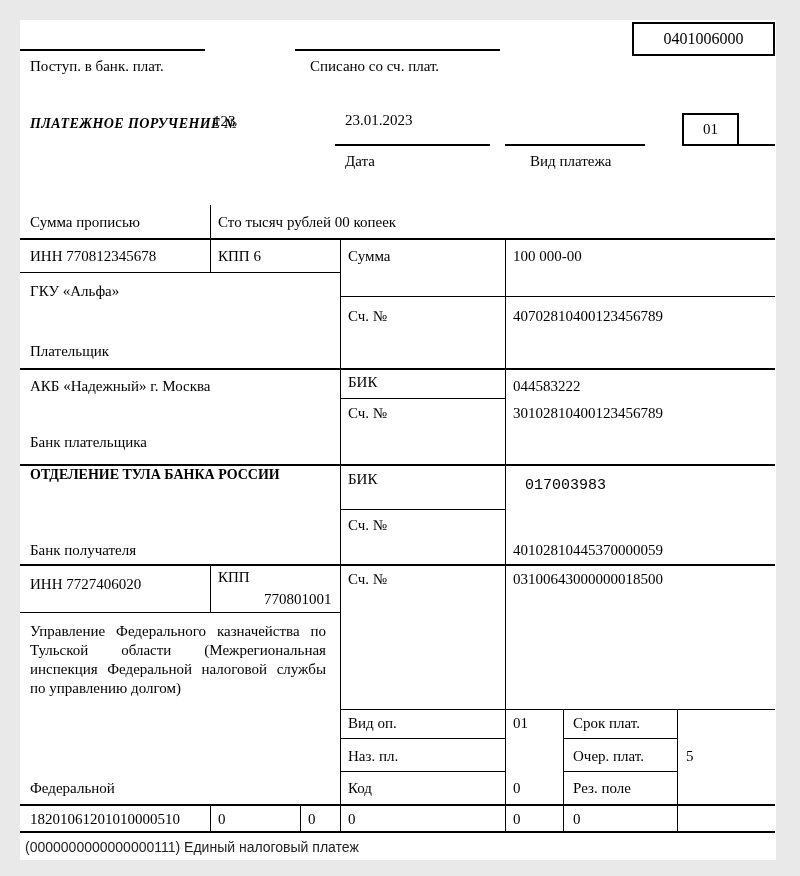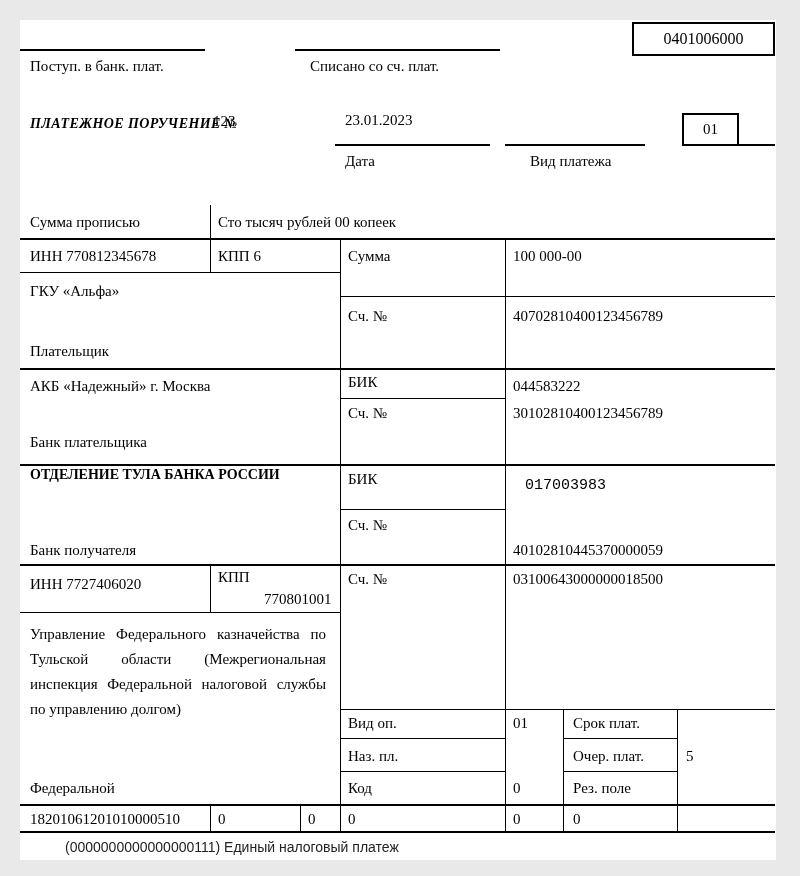--- a/index.html
+++ b/index.html
@@ -6,21 +6,21 @@
   body{background:#e9e9e9;font-family:"Liberation Serif",serif;}
   #canvas{position:relative;width:800px;height:876px;background:#e9e9e9;overflow:hidden;}
   .page{position:absolute;left:20px;top:20px;width:756px;height:840px;background:#ffffff;}
   .hl{position:absolute;background:#000;height:1px;}
   .hl2{position:absolute;background:#000;height:2px;}
   .vl{position:absolute;background:#000;width:1px;}
   .txt{position:absolute;font-family:"Liberation Serif",serif;font-size:15px;line-height:1.2;color:#000;white-space:nowrap;}
   .small{font-size:14px;}
   .title{font-weight:bold;font-size:14px;letter-spacing:0.4px;font-style:italic;}
   .boxed{position:absolute;border:2px solid #000;box-sizing:border-box;display:flex;align-items:center;justify-content:center;font-family:"Liberation Serif",serif;font-size:16px;color:#000;}
-  .just{position:absolute;font-family:"Liberation Serif",serif;font-size:15px;line-height:25px;color:#000;text-align:justify;white-space:normal;}
+  .just{position:absolute;font-family:"Liberation Serif",serif;font-size:15px;line-height:19px;color:#000;text-align:justify;white-space:normal;}
   .footer-text{position:absolute;font-family:"Liberation Sans",sans-serif;font-size:14px;color:#222;white-space:nowrap;}
 </style>
 </head>
 <body>
 
 <div id="canvas">
   <div class="page"></div>
 
   <div class="hl2" style="left:20px;top:49px;width:185px;"></div>
   <div class="hl2" style="left:295px;top:49px;width:205px;"></div>
@@ -113,14 +113,14 @@
   <div class="txt" style="left:513px;top:779px;">0</div>
   <div class="txt" style="left:573px;top:779px;">Рез. поле</div>
 
   <div class="txt" style="left:30px;top:810px;">18201061201010000510</div>
   <div class="txt" style="left:218px;top:810px;">0</div>
   <div class="txt" style="left:308px;top:810px;">0</div>
   <div class="txt" style="left:348px;top:810px;">0</div>
   <div class="txt" style="left:513px;top:810px;">0</div>
   <div class="txt" style="left:573px;top:810px;">0</div>
 
-  <div class="footer-text" style="left:25px;top:839px;margin-left:40px;">(0000000000000000111) Единый налоговый платеж</div>
+  <div class="footer-text" style="left:25px;top:839px;">(0000000000000000111) Единый налоговый платеж</div>
 </div>
 
 </body></html>

